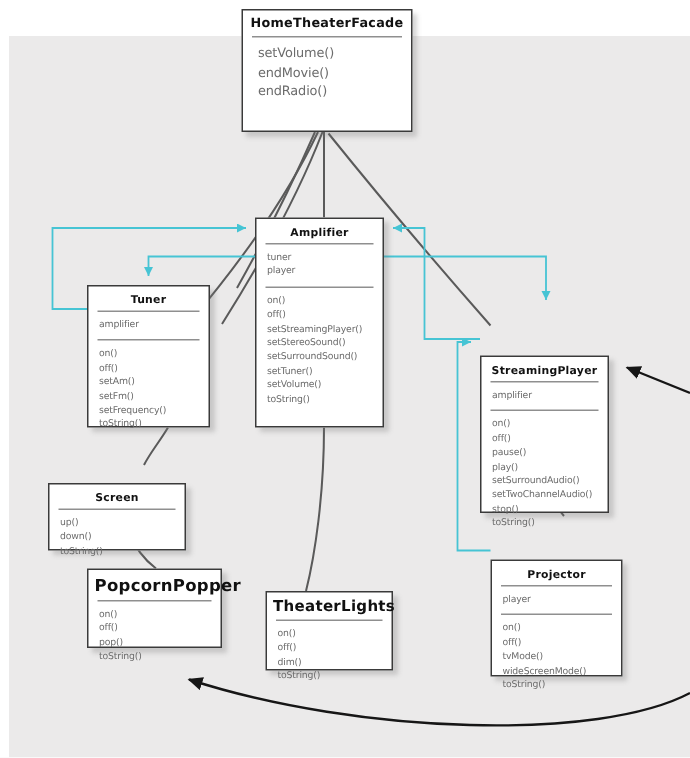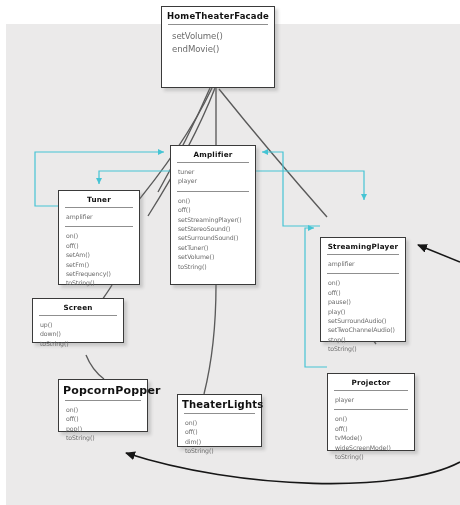--- a/index.html
+++ b/index.html
@@ -75,21 +75,21 @@
   #box-tuner { left: 58px; top: 190px; width: 82px; height: 95px; }
   #box-tuner .uml-title { font-size: 7.2px; }
   #box-tuner .uml-line { font-size: 6.2px; line-height: 9.4px; }
 
   
   #box-streaming { left: 320px; top: 206px; width: 86px; height: 105px; margin-top: 31px; }
   #box-streaming .uml-title { font-size: 7.2px; }
   #box-streaming .uml-line { font-size: 6.2px; line-height: 9.4px; }
 
   
-  #box-screen { left: 32px; top: 298px; width: 92px; height: 45px; }
+  #box-screen { left: 32px; top: 322px; width: 92px; height: 45px; }
   #box-screen .uml-title { font-size: 7.2px; }
   #box-screen .uml-line { font-size: 6.2px; line-height: 9.4px; }
 
   
   #box-projector { left: 327px; top: 344px; width: 88px; height: 78px; margin-top: 29px; }
   #box-projector .uml-title { font-size: 7.2px; }
   #box-projector .uml-line { font-size: 6.2px; line-height: 9.4px; }
 
   
   #box-popcorn { left: 58px; top: 379px; width: 90px; height: 53px; }
@@ -159,20 +159,21 @@
 
     <path fill="none" stroke="#161616" stroke-width="1.6" d="M460,462 C400,494 240,490 126,453" marker-end="url(#arrow-black)"></path>
   </svg>
 
   <div class="uml-box" id="box-facade">
     <div class="uml-title">HomeTheaterFacade</div>
     <div class="uml-sep"></div>
     <div class="uml-compartment">
       <div class="uml-line">setVolume()</div>
       <div class="uml-line">endMovie()</div>
+      <div class="uml-line">endRadio()</div>
     </div>
   </div>
 
   <div class="uml-box" id="box-amplifier">
     <div class="uml-title">Amplifier</div>
     <div class="uml-sep"></div>
     <div class="uml-compartment">
       <div class="uml-line">tuner</div>
       <div class="uml-line">player</div>
     </div>

